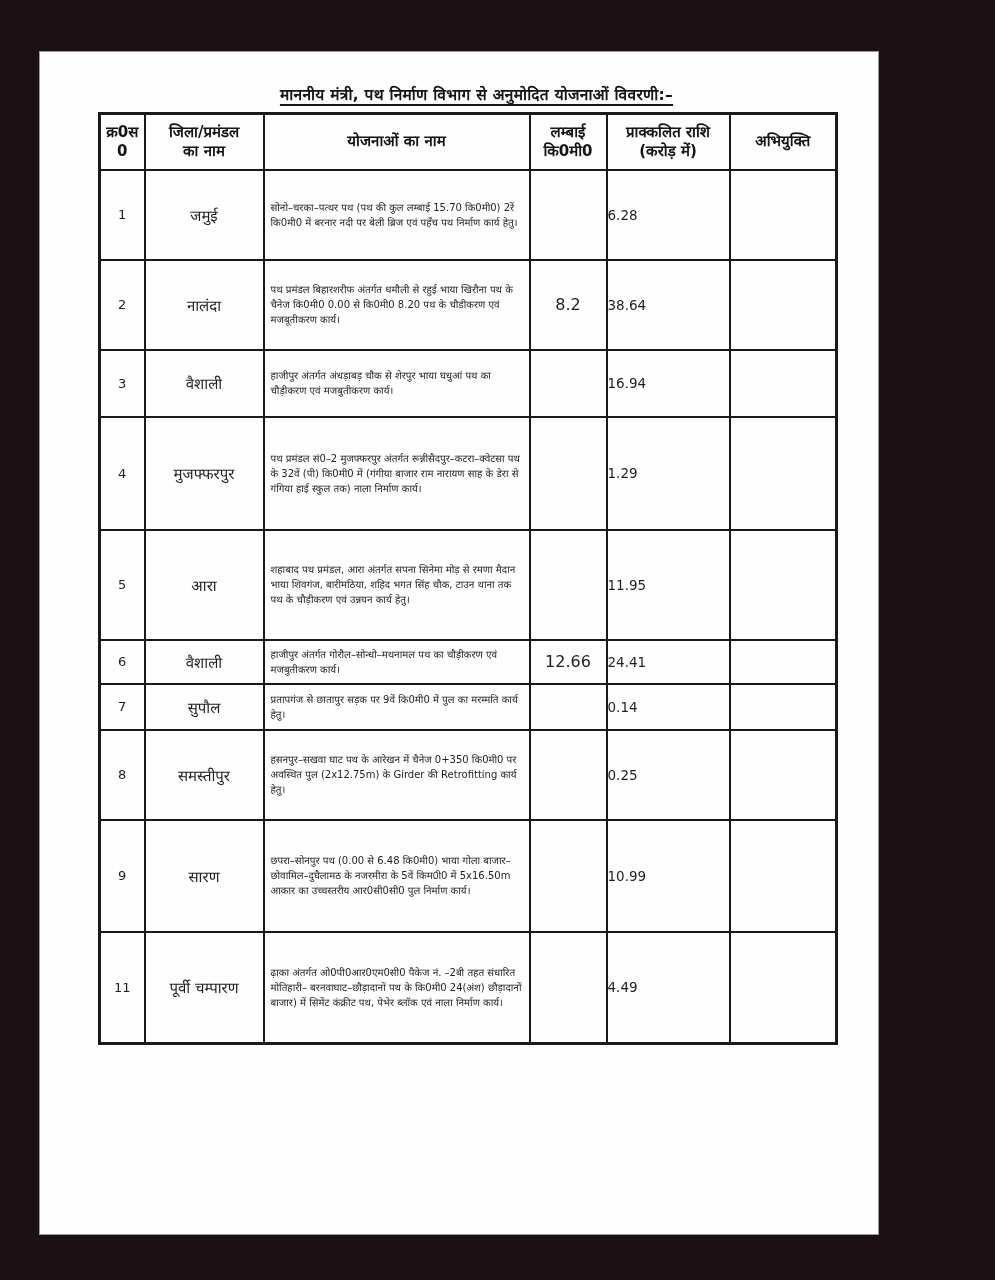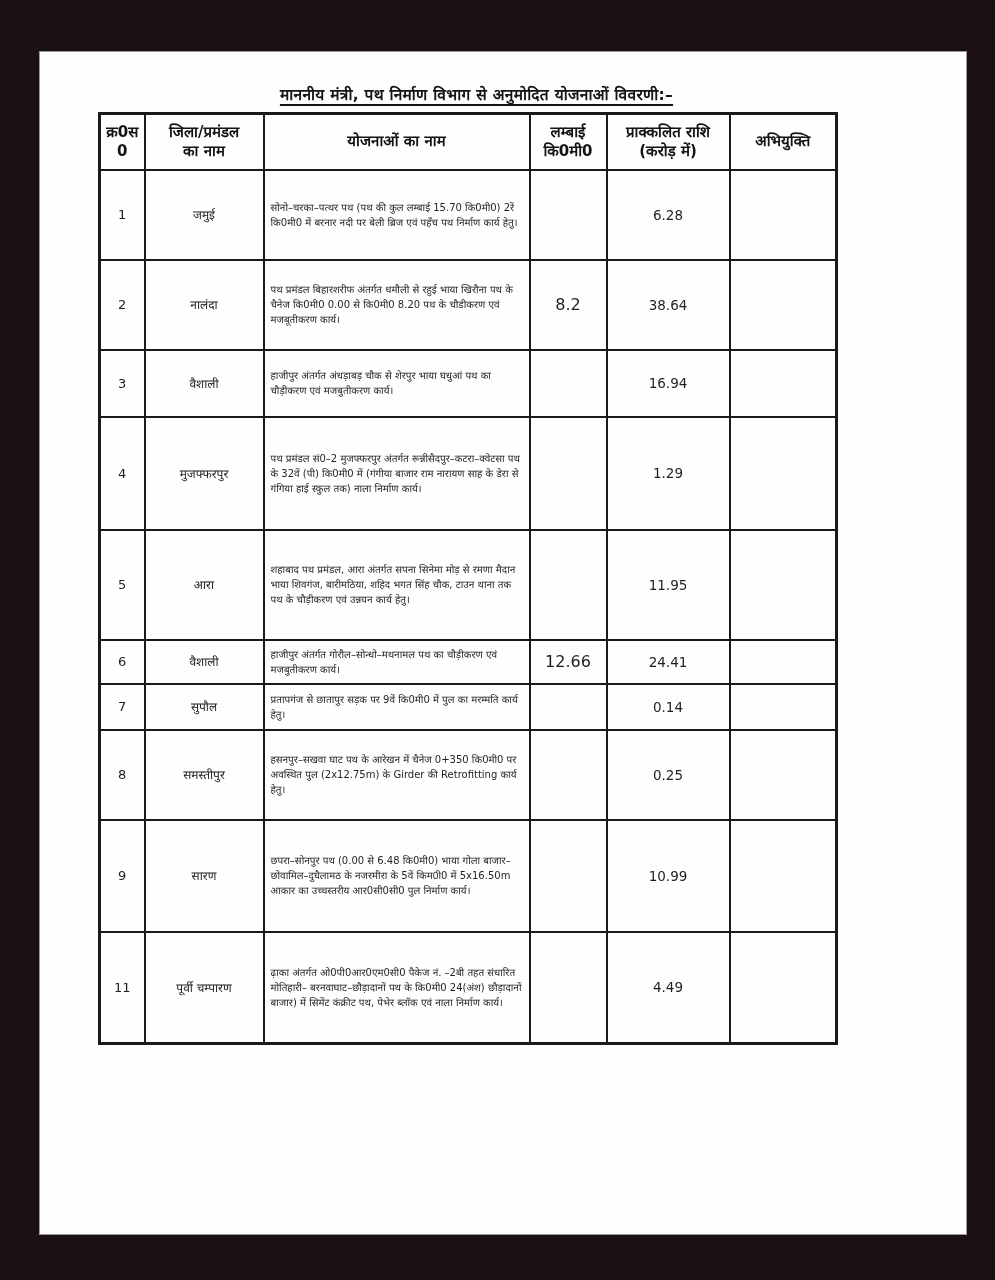--- a/index.html
+++ b/index.html
@@ -13,21 +13,21 @@
   body{
     position:relative;
     background:var(--frame);
     font-family:"DejaVu Sans","Liberation Sans",sans-serif;
     color:var(--text);
     overflow:hidden;
   }
   .page{
     position:absolute;
     left:40px; top:52px;
-    width:926px; height:1182px;
+    width:838px; height:1182px;
     background:var(--page);
     box-shadow:0 0 0 1px #9a9a9a;
     padding-left:20px;
   }
   .doc-title{
     position:absolute;
     left:68px; top:31px;
     width:737px;
     text-align:center;
     font-size:15.5px;
@@ -55,29 +55,29 @@
     font-size:15px;
     font-weight:bold;
     text-align:center;
     height:56px;
     line-height:1.25;
     padding:2px 3px;
     color:#141414;
   }
   table.sch th span{display:block;}
   td.c-sno{ text-align:center; font-size:13px; }
-  td.c-district{ text-align:center; font-size:12px; padding:2px 4px; }
+  td.c-district{ text-align:center; font-size:15px; padding:2px 4px; }
   td.c-scheme{
     text-align:left;
     font-size:10px;
     line-height:1.5;
     padding:4px 7px 4px 6px;
   }
   td.c-length{ text-align:center; font-size:16px; }
-  td.c-amount{ text-align:center; font-size:13.5px; }
+  td.c-amount{ text-align:left; font-size:13.5px; }
   td.c-remarks{ }
 </style>
 </head>
 <body>
 
 <div class="page">
 
   <div class="doc-title">माननीय मंत्री, पथ निर्माण विभाग से अनुमोदित योजनाओं विवरणी:–</div>
 
   <table class="sch">

